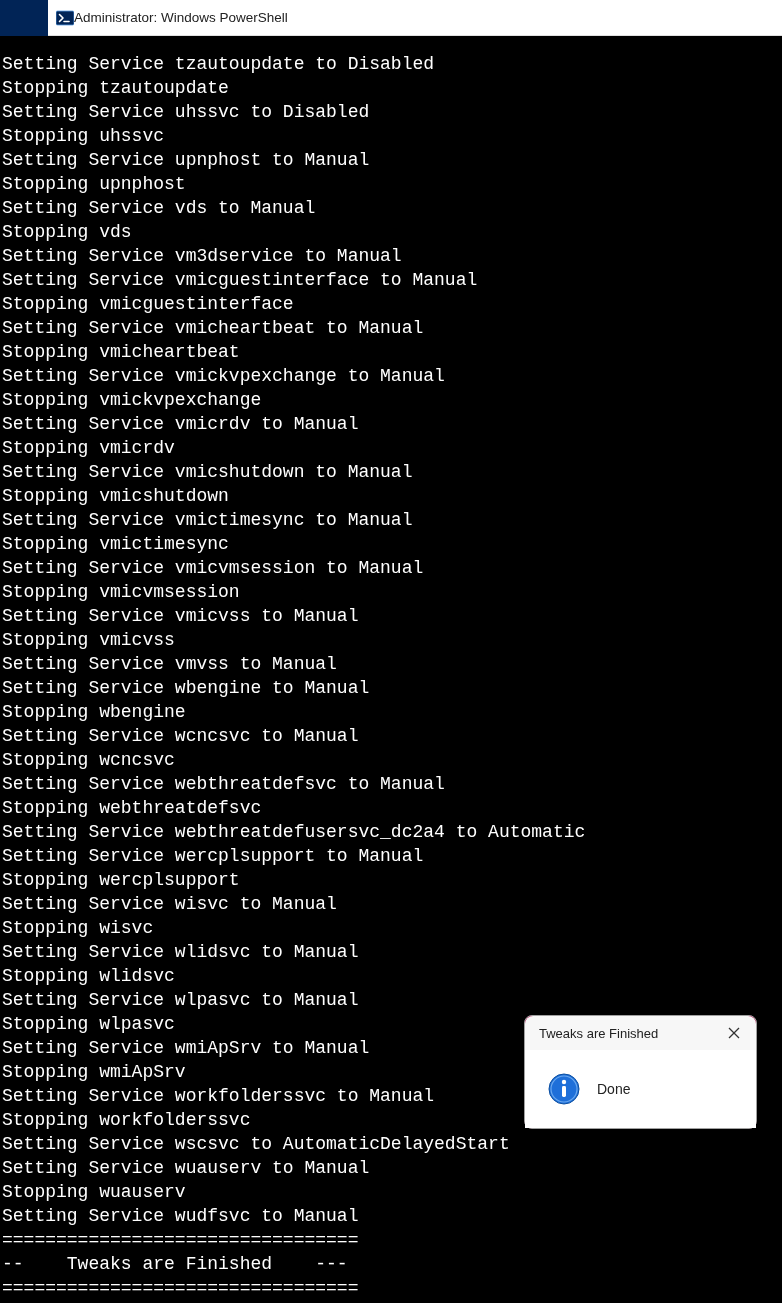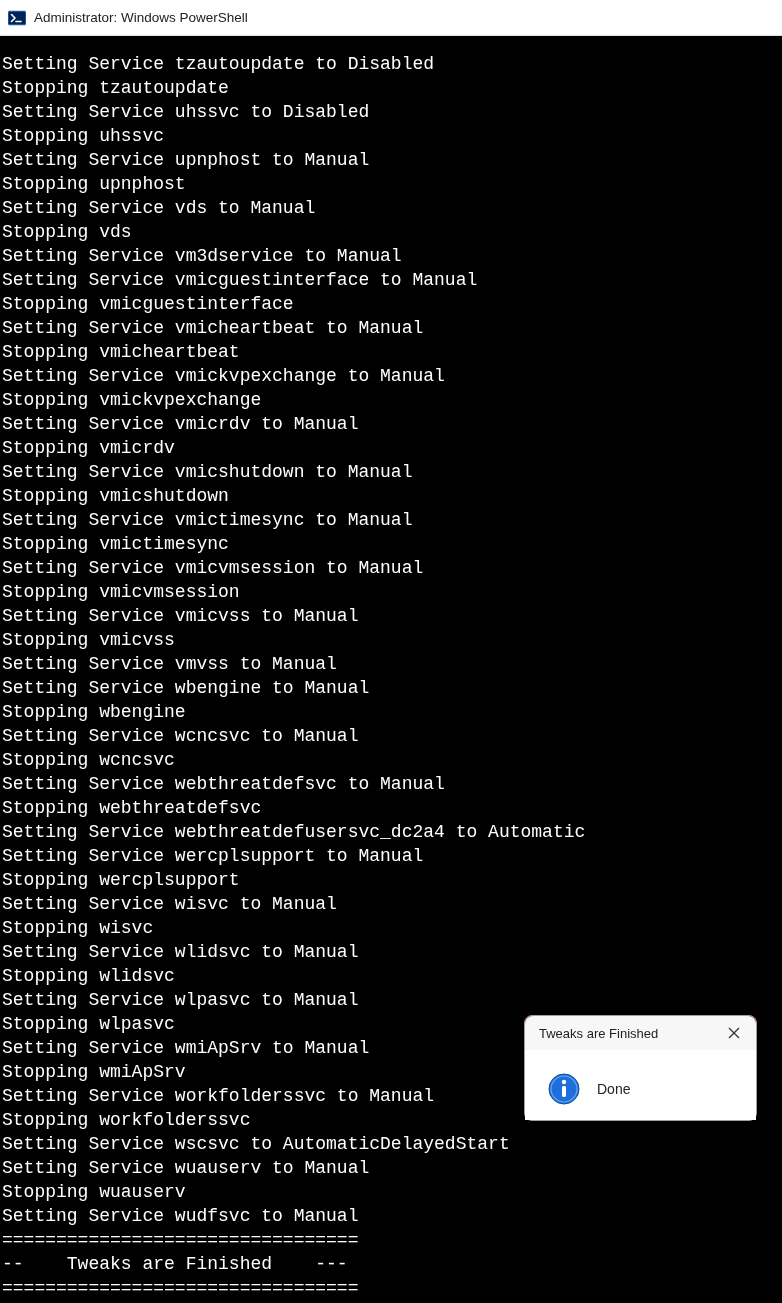--- a/index.html
+++ b/index.html
@@ -10,22 +10,22 @@
       font-family: Consolas, 'Courier New', monospace;
       overflow: hidden;
       position: relative;
     }
     .titlebar {
       height: 36px;
       background: #ffffff;
       display: flex;
       align-items: center;
       padding: 0 8px;
-      gap: 8px;
       border-bottom: 1px solid #e0e0e0;
+      margin-left: 48px;
     }
     .titlebar-icon {
       width: 18px;
       height: 18px;
       display: inline-flex;
       align-items: center;
       justify-content: center;
     }
     .titlebar-icon svg { width: 18px; height: 18px; }
     .titlebar-text {
@@ -76,21 +76,21 @@
       align-items: center;
       justify-content: center;
       color: #555;
       cursor: pointer;
     }
     .dialog-close svg { width: 12px; height: 12px; }
     .dialog-body {
       display: flex;
       align-items: center;
       gap: 16px;
-      padding: 22px 18px 14px 22px;
+      padding: 22px 18px 22px 22px;
       background: #ffffff;
     }
     .info-icon { width: 34px; height: 34px; }
     .info-icon svg { width: 34px; height: 34px; }
     .dialog-message {
       font-size: 14px;
       color: #222;
     }
     .dialog-footer {
       display: flex;

